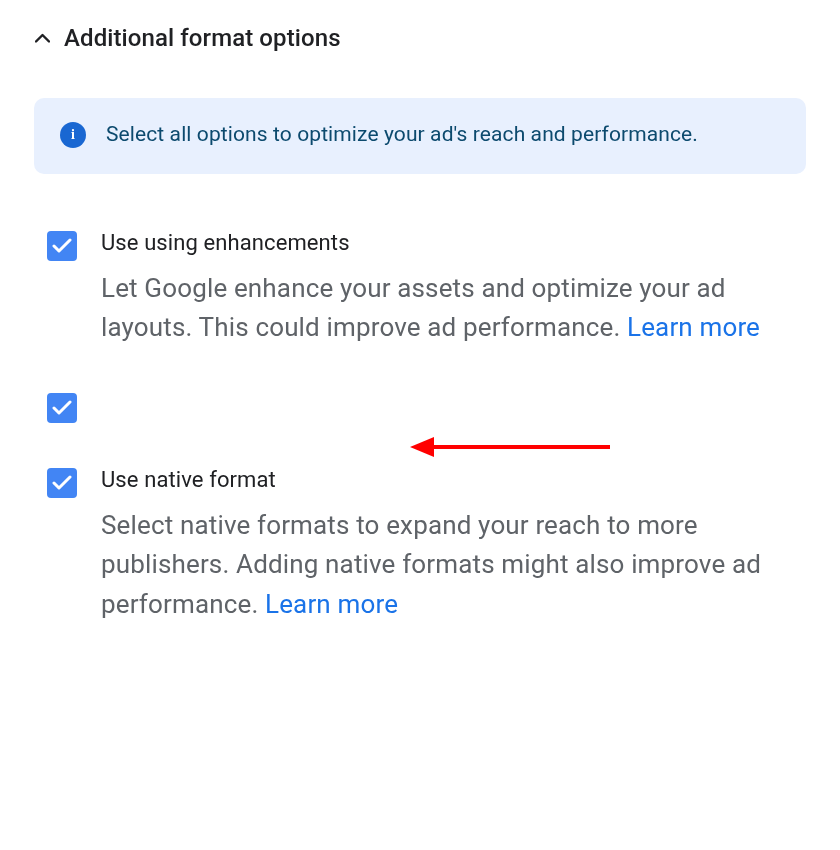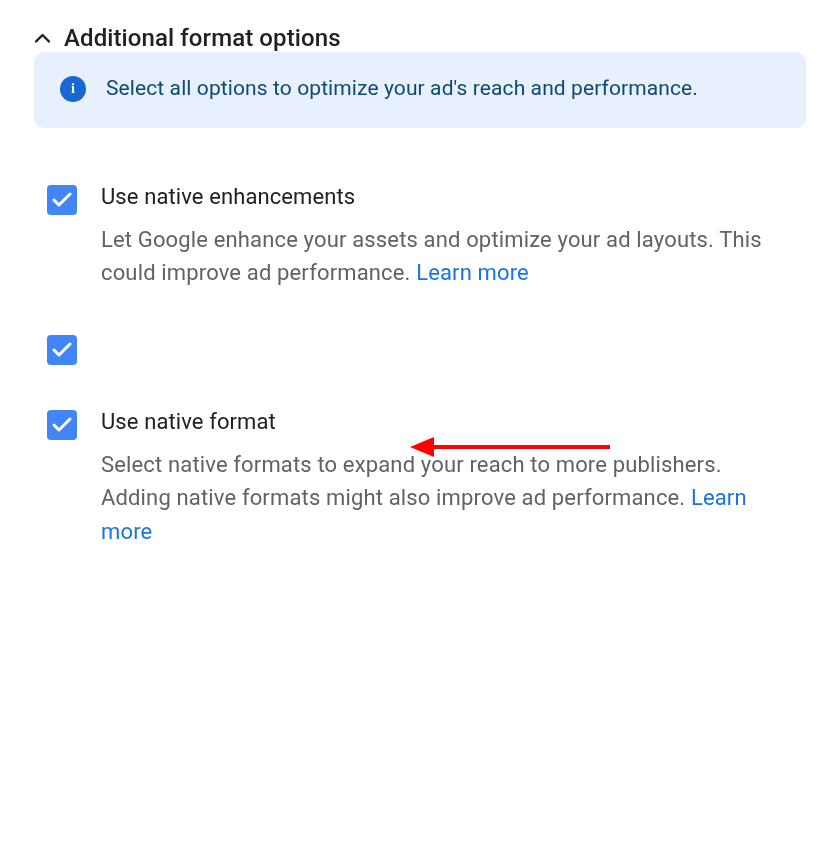--- a/index.html
+++ b/index.html
@@ -9,20 +9,21 @@
       height: 850px;
       background: #fff;
       padding: 24px 34px;
       color: #202124;
       position: relative;
     }
     .header {
       display: flex;
       align-items: center;
       gap: 14px;
+      margin-bottom: 46px;
       cursor: pointer;
     }
     .chevron-up {
       width: 16px;
       height: 16px;
       display: flex;
       align-items: center;
       justify-content: center;
     }
     .chevron-up svg { display: block; }
@@ -91,21 +92,21 @@
     .checkbox svg { display: block; }
     .option-content { flex: 1; }
     .option-title {
       font-size: 22px;
       font-weight: 400;
       color: #202124;
       margin-bottom: 14px;
       letter-spacing: 0.1px;
     }
     .option-desc {
-      font-size: 22px;
+      font-size: 26px;
       line-height: 1.52;
       color: #5f6368;
       letter-spacing: 0.15px;
     }
     .learn-more {
       color: #1a73e8;
       cursor: pointer;
     }
     .arrow-annotation {
       position: absolute;
@@ -135,21 +136,21 @@
 
 <div class="options">
 
   <div class="option-row">
     <div class="checkbox">
       <svg width="20" height="16" viewBox="0 0 20 16">
         <path d="M2 8 L7 13 L18 2" stroke="#fff" stroke-width="3" fill="none" stroke-linecap="round" stroke-linejoin="round"></path>
       </svg>
     </div>
     <div class="option-content">
-      <div class="option-title">Use native enhancements</div>
+      <div class="option-title">Use using enhancements</div>
       <div class="option-desc"><span>Let Google enhance your assets and optimize your ad layouts. This could improve ad performance. </span><span class="learn-more">Learn more</span></div>
     </div>
   </div>
 
   <div class="option-row">
     <div class="checkbox">
       <svg width="20" height="16" viewBox="0 0 20 16">
         <path d="M2 8 L7 13 L18 2" stroke="#fff" stroke-width="3" fill="none" stroke-linecap="round" stroke-linejoin="round"></path>
       </svg>
     </div>

